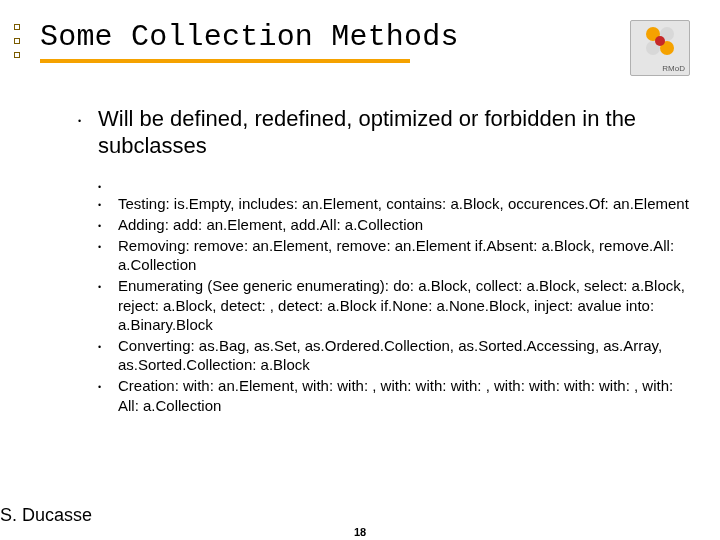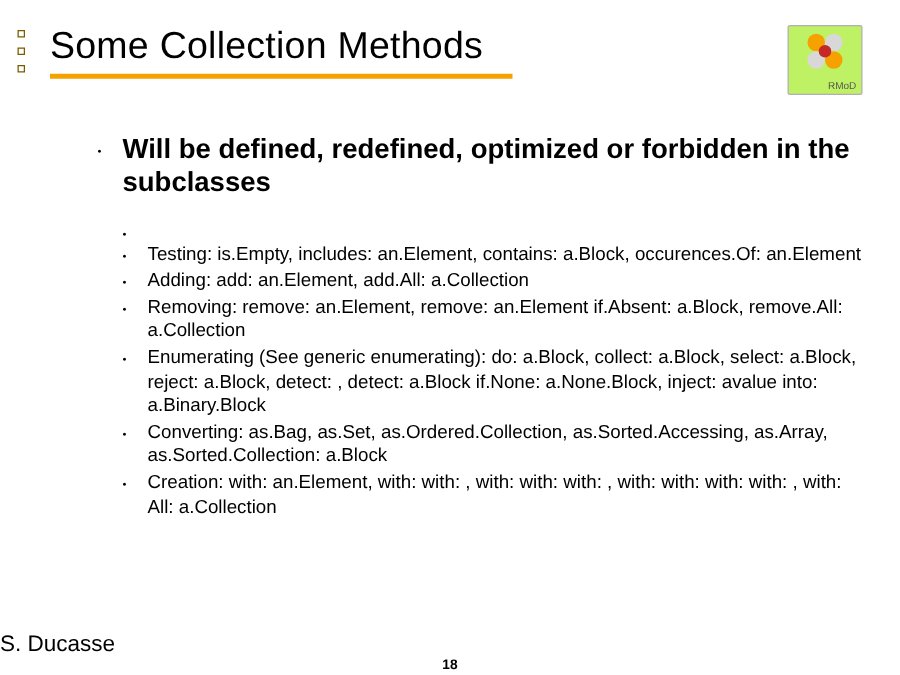--- a/index.html
+++ b/index.html
@@ -1,38 +1,38 @@
 <!DOCTYPE html>
 <html><head>
 <meta charset="utf-8">
 <style>
   * { margin: 0; padding: 0; box-sizing: border-box; }
   html, body { width: 720px; height: 540px; font-family: Arial, Helvetica, sans-serif; background: #fff; color: #000; }
   .slide { position: relative; width: 720px; height: 540px; padding: 20px 26px 24px 40px; }
 
   .title-wrap { position: relative; }
-  .title { font-size: 30px; font-weight: 400; letter-spacing: 0.2px; }
+  .title { font-size: 30px; font-weight: 400; letter-spacing: 0.2px; font-family: Liberation Mono, monospace; }
   .title-marker { position: absolute; left: -26px; top: 4px; width: 10px; height: 38px; }
   .title-marker .sq { position: absolute; width: 6px; height: 6px; background: #fff; border: 1px solid #7a5b00; }
   .title-marker .sq.s1 { top: 0; left: 0; }
   .title-marker .sq.s2 { top: 14px; left: 0; }
   .title-marker .sq.s3 { top: 28px; left: 0; }
   .underline { margin-top: 4px; height: 6px; width: 370px; position: relative; }
   .underline .bar { position: absolute; left: 0; right: 0; height: 4px; background: #f5a200; top: 1px; }
   .underline .shadow { position: absolute; left: 2px; right: -2px; height: 4px; background: rgba(0,0,0,0.15); top: 3px; z-index: -1; }
 
-  .logo { position: absolute; top: 20px; right: 30px; width: 60px; height: 56px; border: 1px solid #b0b0b0; border-radius: 2px; background: #bef264; }
+  .logo { position: absolute; top: 20px; right: 30px; width: 60px; height: 56px; border: 1px solid #b0b0b0; border-radius: 2px; background: #e5e5e5; }
   .logo svg { display: block; }
   .logo-label { position: absolute; bottom: 2px; right: 4px; font-size: 8px; color: #555; }
 
   .content { margin-top: 42px; padding-left: 38px; }
 
   .lvl1 { display: flex; margin-bottom: 16px; }
   .lvl1 .dot { flex: 0 0 20px; font-size: 9px; padding-top: 10px; color: #000; }
-  .lvl1 .txt { font-size: 22px; line-height: 1.22; font-weight: bold; }
+  .lvl1 .txt { font-size: 22px; line-height: 1.22; }
 
   .lvl2-wrap { padding-left: 20px; }
   .lvl2 { display: flex; margin-bottom: 2px; }
   .lvl2 .dot { flex: 0 0 20px; font-size: 9px; padding-top: 6px; color: #000; }
   .lvl2 .txt { font-size: 15px; line-height: 1.28; }
 
   .footer-author { position: absolute; left: 0; bottom: 14px; font-size: 18px; }
   .footer-page { position: absolute; left: 50%; transform: translateX(-50%); bottom: 2px; font-size: 11px; font-weight: bold; }
 </style>
 </head>

